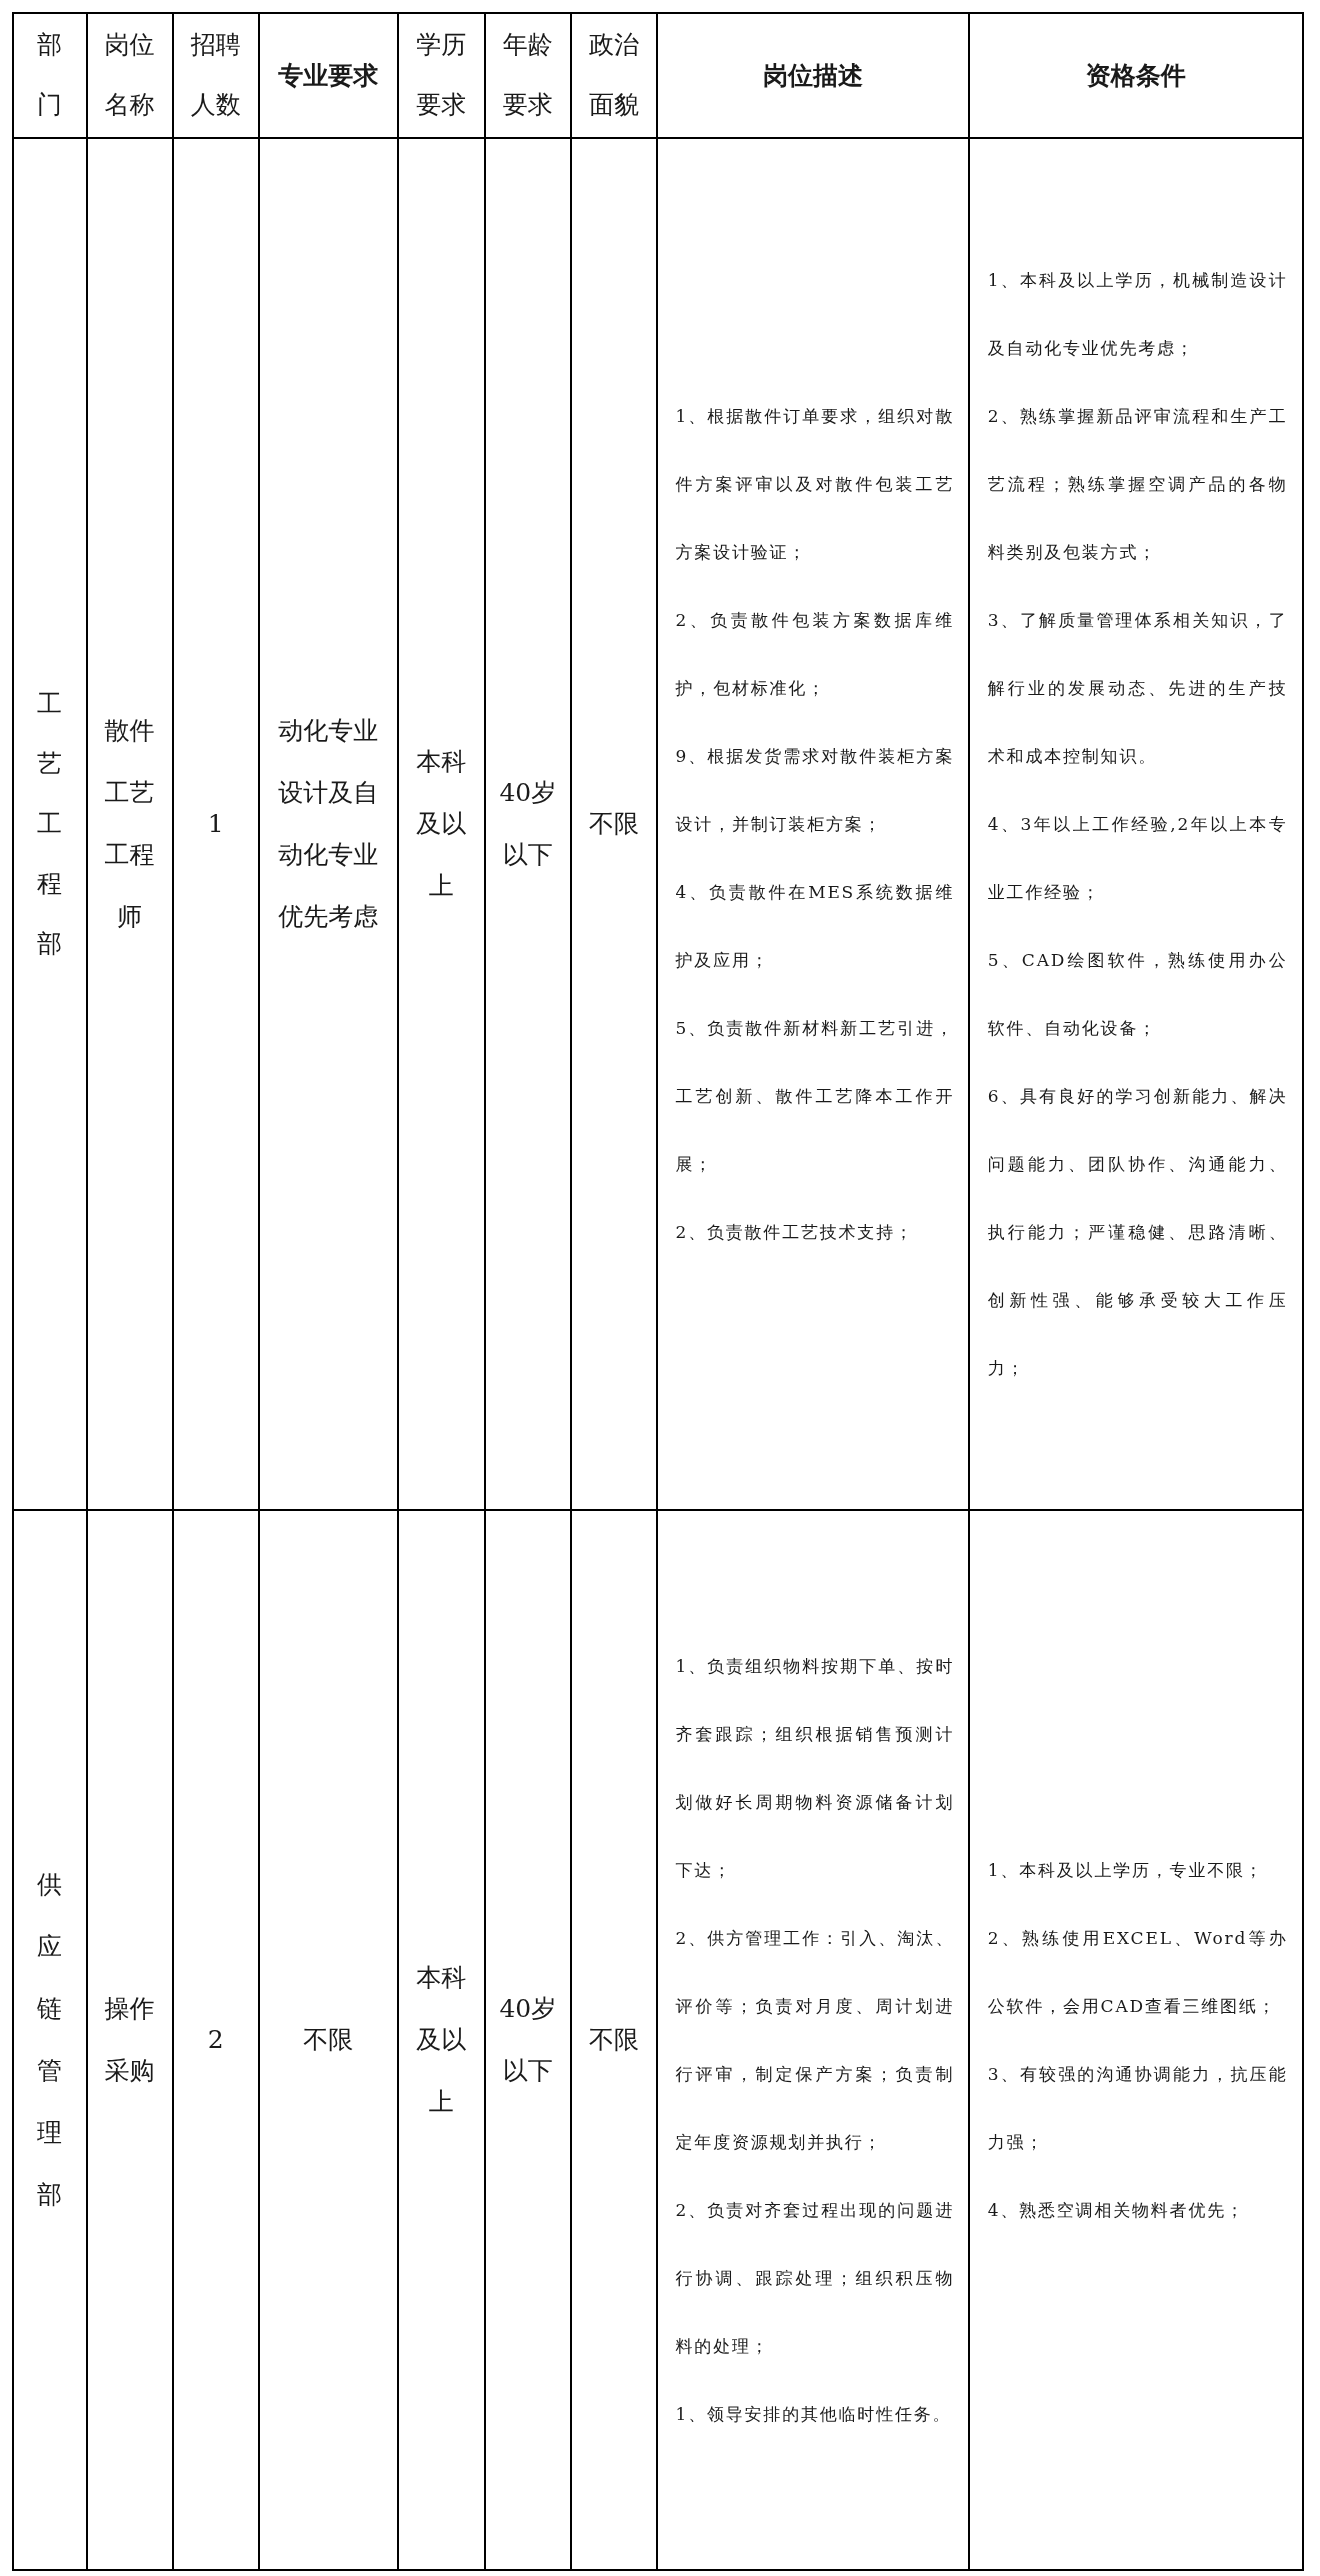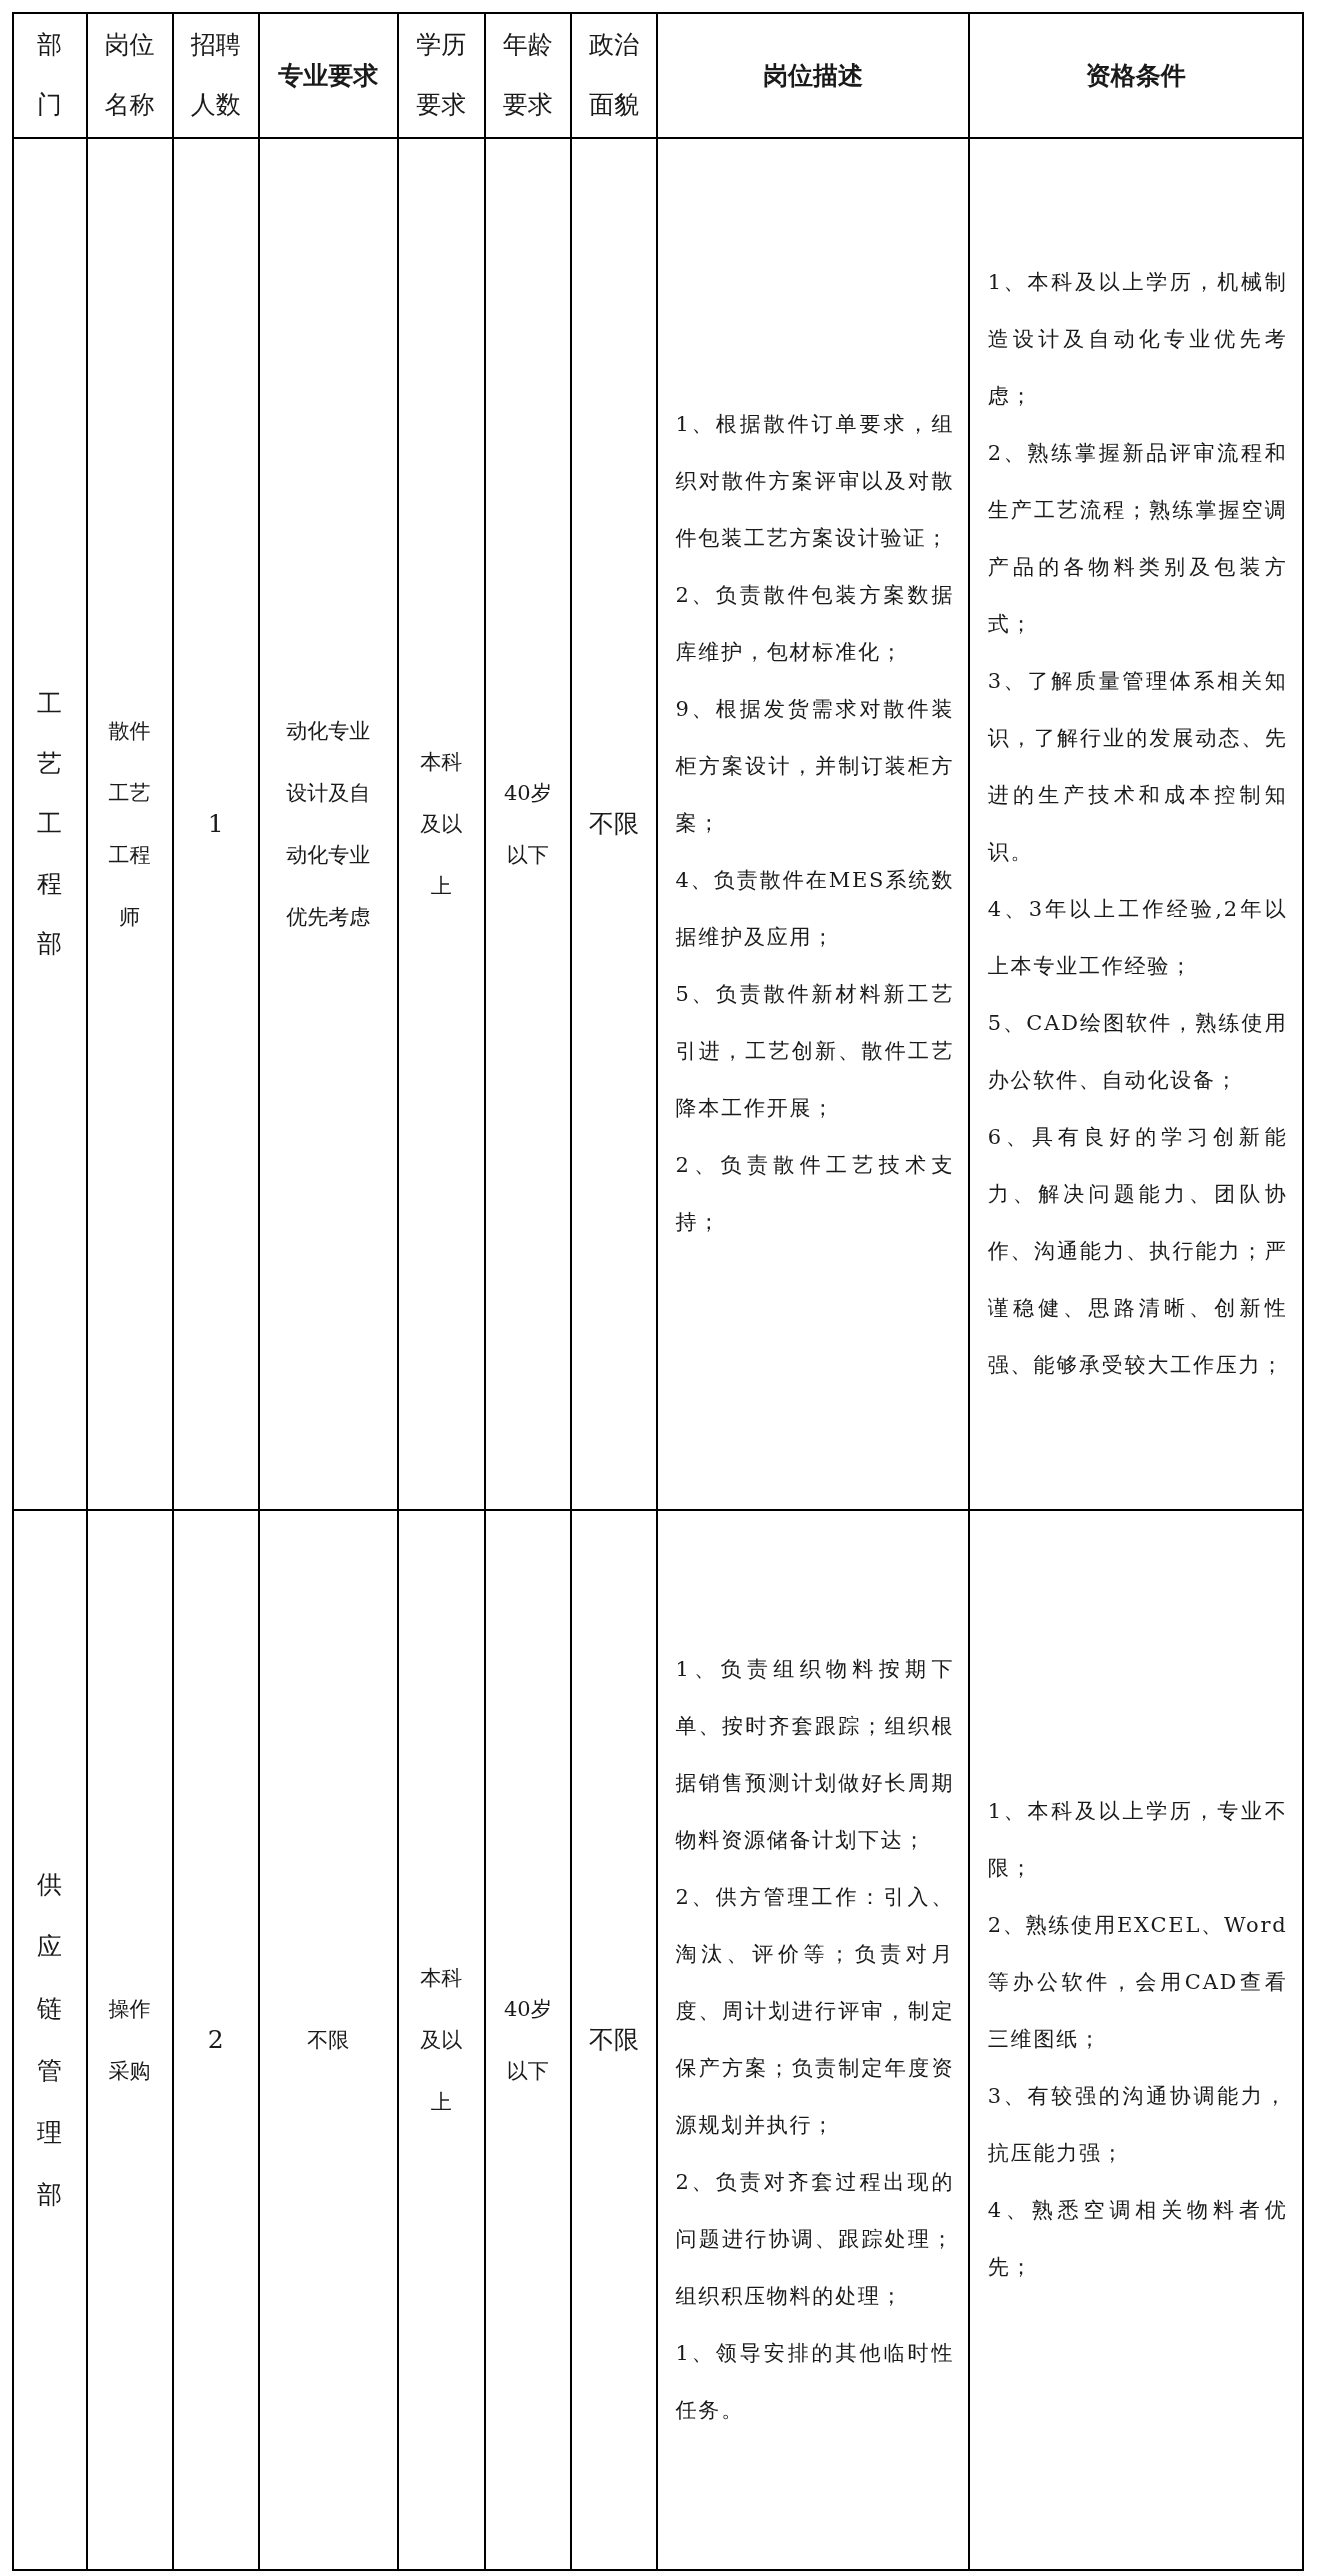--- a/index.html
+++ b/index.html
@@ -58,36 +58,36 @@
       justify-content: center;
       line-height: 62px;
       font-size: 25px;
     }
     .stack-text {
       display: flex;
       flex-direction: column;
       align-items: center;
       justify-content: center;
       line-height: 62px;
-      font-size: 21px;
+      font-size: 25px;
       white-space: nowrap;
     }
     .plain-text {
       font-size: 25px;
       line-height: 35px;
     }
 
     td.desc, td.qual {
       text-align: left;
       vertical-align: middle;
     }
     .para-list {
       padding: 0 14px 0 17.6px;
-      font-size: 21px;
-      line-height: 57px;
+      font-size: 17px;
+      line-height: 68px;
       letter-spacing: 1.8px;
       text-align: justify;
       word-break: break-all;
     }
     .para-list div {
       margin: 0;
     }
   </style>
 </head>
 <body>

